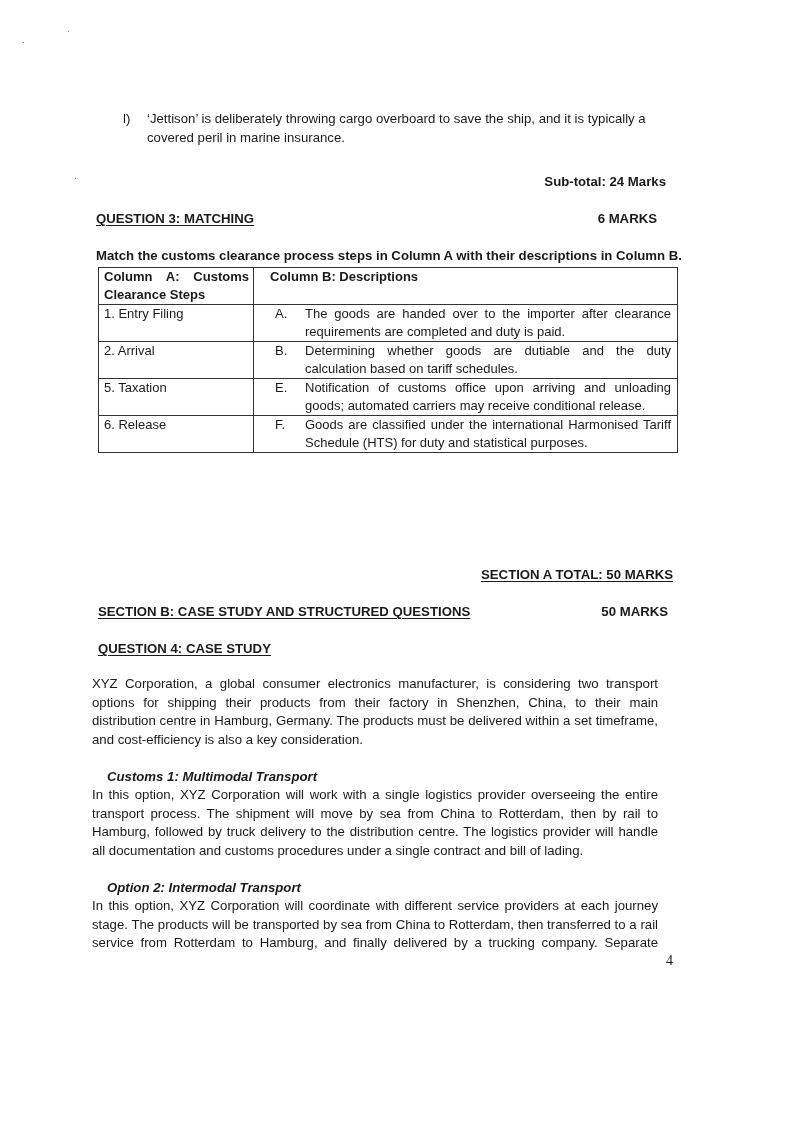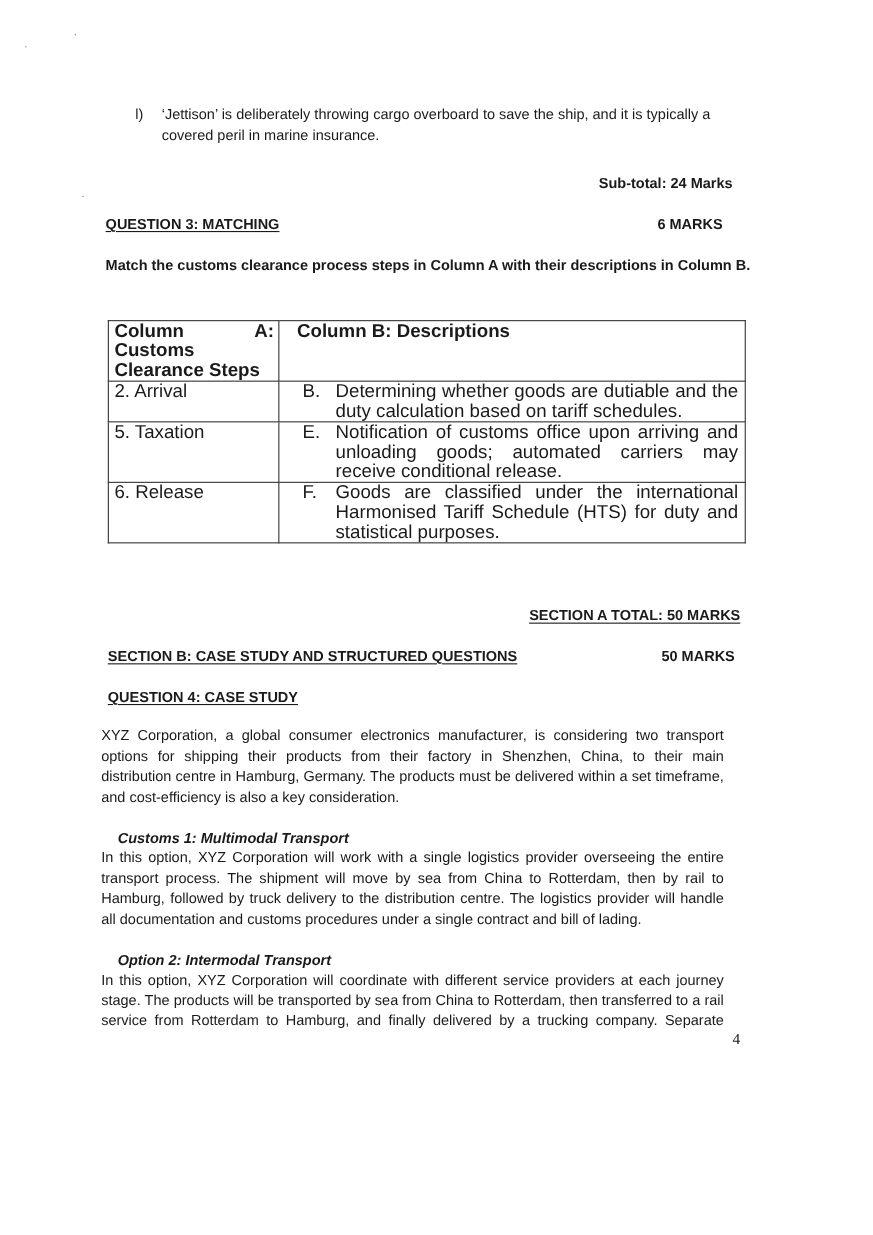--- a/index.html
+++ b/index.html
@@ -1,30 +1,30 @@
 <!DOCTYPE html>
 <html><head>
 <meta charset="utf-8">
 <style>
   html, body { margin: 0; padding: 0; background: #ffffff; }
   body {
     width: 794px; height: 1123px; position: relative; overflow: hidden;
     font-family: "Liberation Sans", sans-serif; color: #1a1a1a;
   }
-  .abs { position: absolute; }
+  .abs { position: absolute; margin-top: 15px; }
   .txt { font-size: 13.2px; line-height: 18.5px; }
   .bold { font-weight: bold; }
   .u { text-decoration: underline; text-underline-offset: 2px; }
   .just { text-align: justify; }
   .item-l { left: 123px; top: 95px; width: 560px; }
   .item-l .marker { position: absolute; left: 0; top: 0; }
   .item-l .body { position: absolute; left: 24px; top: 0; width: 530px; }
   table.match {
     position: absolute; left: 98px; top: 267px; width: 580px;
-    border-collapse: collapse; font-size: 17px; line-height: 18px; margin-top: 24px;
+    border-collapse: collapse; font-size: 13px; line-height: 18px;
   }
   table.match td, table.match th {
     border: 1px solid #333; vertical-align: top; padding: 0 4px 0 5px;
     font-weight: normal; text-align: left;
   }
   table.match th { font-weight: bold; }
   table.match .colA { width: 145px; }
   table.match th.colA { text-align: justify; text-align-last: left; }
   .desc { display: flex; }
   .desc .letter { width: 30px; flex: none; padding-left: 16px; }
@@ -52,20 +52,29 @@
 <div class="abs txt bold" style="left:96px; top:232px;">Match the customs clearance process steps in Column A with their descriptions in Column B.</div>
 
 <table class="match">
   <thead>
     <tr>
       <th class="colA">Column A: Customs Clearance Steps</th>
       <th style="padding-left:16px;">Column B: Descriptions</th>
     </tr>
   </thead>
   <tbody id="match-body">
+      <tr>
+        <td class="colA"><span>1. Entry Filing</span></td>
+        <td>
+          <div class="desc">
+            <span class="letter">A.</span>
+            <span class="dtext">The goods are handed over to the importer after clearance requirements are completed and duty is paid.</span>
+          </div>
+        </td>
+      </tr>
       <tr>
         <td class="colA"><span>2. Arrival</span></td>
         <td>
           <div class="desc">
             <span class="letter">B.</span>
             <span class="dtext">Determining whether goods are dutiable and the duty calculation based on tariff schedules.</span>
           </div>
         </td>
       </tr>
       <tr>

